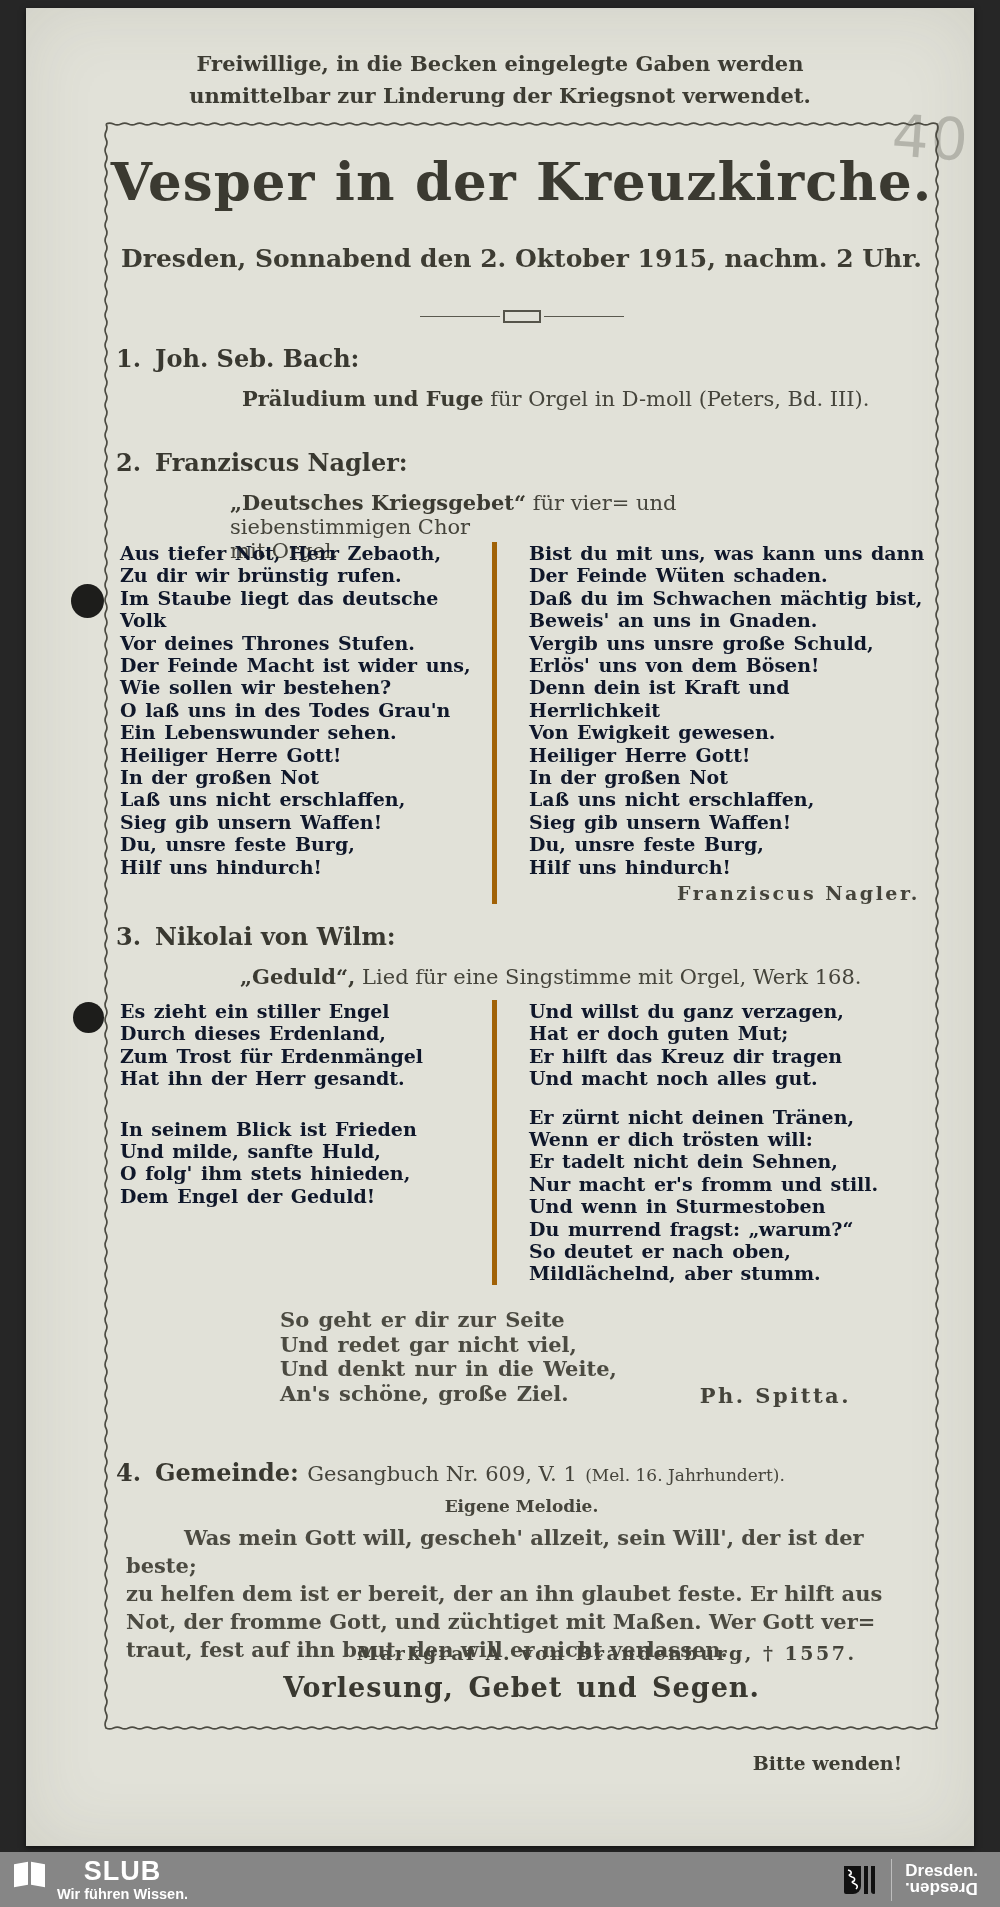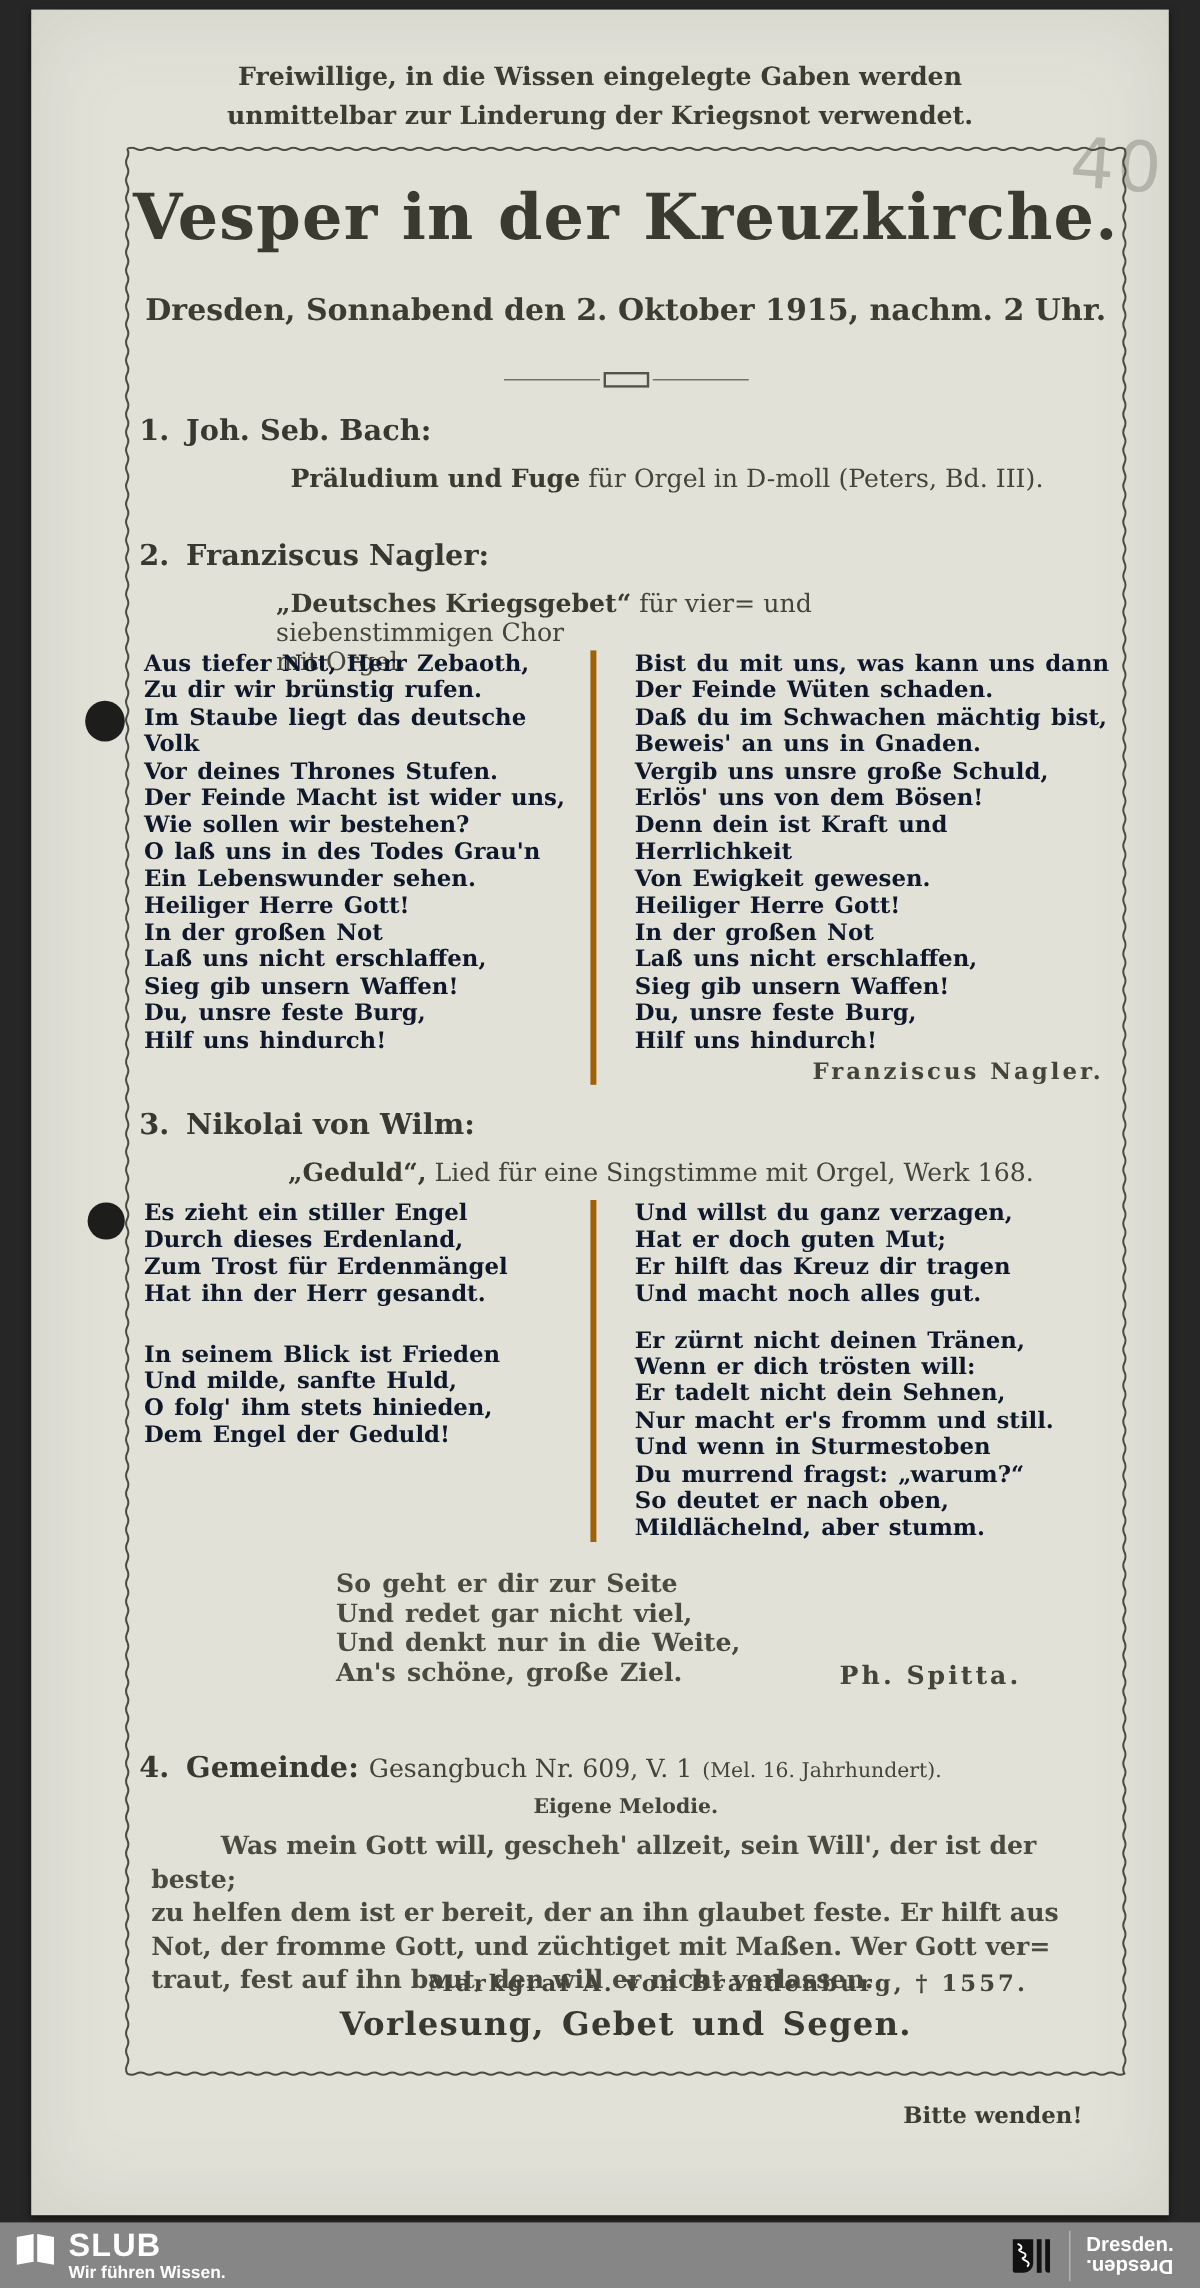--- a/index.html
+++ b/index.html
@@ -63,21 +63,21 @@
 
   .back-note{
     position:absolute;right:72px;top:1744px;font-size:19px;font-weight:bold;color:#3d3c33;
   }
 
   
   .footer{
     position:absolute;left:0;bottom:0;width:1000px;height:55px;background:#868686;
     font-family:"Liberation Sans",sans-serif;display:flex;align-items:center;justify-content:space-between;
   }
-  .slub{display:flex;align-items:flex-start;margin-left:13px;}
+  .slub{display:flex;align-items:flex-start;margin-left:13px;text-align:center;}
   .book{position:relative;width:36px;height:32px;margin-top:2px;}
   .book .pl,.book .pr{position:absolute;top:4px;width:14px;height:23px;background:#fff;}
   .book .pl{left:1px;transform:skewY(-10deg);}
   .book .pr{left:18px;transform:skewY(10deg);}
   .slub-text{margin-left:8px;color:#fff;}
   .slub-name{font-size:27px;font-weight:bold;letter-spacing:1px;line-height:28px;}
   .slub-tag{font-size:14.5px;font-weight:bold;margin-top:1px;}
   .dresden{display:flex;align-items:center;margin-right:22px;}
   .arms{display:flex;align-items:center;}
   .shield{width:17px;height:28px;background:#111;border-radius:0 0 8px 2px;position:relative;overflow:hidden;}
@@ -86,21 +86,21 @@
   .vline{width:1px;height:42px;background:#bdbdbd;margin:0 13px 0 16px;}
   .dd-text{color:#ffffff;font-weight:bold;font-size:17px;line-height:17px;text-align:left;}
   .dd-text .flip{transform:rotate(180deg);margin-top:1px;}
 </style>
 </head>
 <body>
 
 <div class="paper">
 
   <div class="notice">
-    <div>Freiwillige, in die Wissen eingelegte Gaben werden</div>
+    <div>Freiwillige, in die Becken eingelegte Gaben werden</div>
     <div>unmittelbar zur Linderung der Kriegsnot verwendet.</div>
   </div>
 
   <div class="pencil-number">40</div>
   <div class="punch punch-1"></div>
   <div class="punch punch-2"></div>
 
   <div class="border-box">
     <svg width="835" height="1608" viewBox="0 0 835 1608">
       <path id="wavy-border-path" d="M2 2 Q5.7 0.1 9.5 2.0 Q13.2 3.9 17.0 2.0 Q20.7 0.1 24.5 2.0 Q28.2 3.9 31.9 2.0 Q35.7 0.1 39.4 2.0 Q43.2 3.9 46.9 2.0 Q50.7 0.1 54.4 2.0 Q58.1 3.9 61.9 2.0 Q65.6 0.1 69.4 2.0 Q73.1 3.9 76.9 2.0 Q80.6 0.1 84.4 2.0 Q88.1 3.9 91.8 2.0 Q95.6 0.1 99.3 2.0 Q103.1 3.9 106.8 2.0 Q110.6 0.1 114.3 2.0 Q118.0 3.9 121.8 2.0 Q125.5 0.1 129.3 2.0 Q133.0 3.9 136.8 2.0 Q140.5 0.1 144.2 2.0 Q148.0 3.9 151.7 2.0 Q155.5 0.1 159.2 2.0 Q163.0 3.9 166.7 2.0 Q170.4 0.1 174.2 2.0 Q177.9 3.9 181.7 2.0 Q185.4 0.1 189.2 2.0 Q192.9 3.9 196.6 2.0 Q200.4 0.1 204.1 2.0 Q207.9 3.9 211.6 2.0 Q215.4 0.1 219.1 2.0 Q222.9 3.9 226.6 2.0 Q230.3 0.1 234.1 2.0 Q237.8 3.9 241.6 2.0 Q245.3 0.1 249.1 2.0 Q252.8 3.9 256.5 2.0 Q260.3 0.1 264.0 2.0 Q267.8 3.9 271.5 2.0 Q275.3 0.1 279.0 2.0 Q282.7 3.9 286.5 2.0 Q290.2 0.1 294.0 2.0 Q297.7 3.9 301.5 2.0 Q305.2 0.1 308.9 2.0 Q312.7 3.9 316.4 2.0 Q320.2 0.1 323.9 2.0 Q327.7 3.9 331.4 2.0 Q335.1 0.1 338.9 2.0 Q342.6 3.9 346.4 2.0 Q350.1 0.1 353.9 2.0 Q357.6 3.9 361.4 2.0 Q365.1 0.1 368.8 2.0 Q372.6 3.9 376.3 2.0 Q380.1 0.1 383.8 2.0 Q387.6 3.9 391.3 2.0 Q395.0 0.1 398.8 2.0 Q402.5 3.9 406.3 2.0 Q410.0 0.1 413.8 2.0 Q417.5 3.9 421.2 2.0 Q425.0 0.1 428.7 2.0 Q432.5 3.9 436.2 2.0 Q440.0 0.1 443.7 2.0 Q447.4 3.9 451.2 2.0 Q454.9 0.1 458.7 2.0 Q462.4 3.9 466.2 2.0 Q469.9 0.1 473.6 2.0 Q477.4 3.9 481.1 2.0 Q484.9 0.1 488.6 2.0 Q492.4 3.9 496.1 2.0 Q499.9 0.1 503.6 2.0 Q507.3 3.9 511.1 2.0 Q514.8 0.1 518.6 2.0 Q522.3 3.9 526.1 2.0 Q529.8 0.1 533.5 2.0 Q537.3 3.9 541.0 2.0 Q544.8 0.1 548.5 2.0 Q552.3 3.9 556.0 2.0 Q559.7 0.1 563.5 2.0 Q567.2 3.9 571.0 2.0 Q574.7 0.1 578.5 2.0 Q582.2 3.9 585.9 2.0 Q589.7 0.1 593.4 2.0 Q597.2 3.9 600.9 2.0 Q604.7 0.1 608.4 2.0 Q612.1 3.9 615.9 2.0 Q619.6 0.1 623.4 2.0 Q627.1 3.9 630.9 2.0 Q634.6 0.1 638.4 2.0 Q642.1 3.9 645.8 2.0 Q649.6 0.1 653.3 2.0 Q657.1 3.9 660.8 2.0 Q664.6 0.1 668.3 2.0 Q672.0 3.9 675.8 2.0 Q679.5 0.1 683.3 2.0 Q687.0 3.9 690.8 2.0 Q694.5 0.1 698.2 2.0 Q702.0 3.9 705.7 2.0 Q709.5 0.1 713.2 2.0 Q717.0 3.9 720.7 2.0 Q724.4 0.1 728.2 2.0 Q731.9 3.9 735.7 2.0 Q739.4 0.1 743.2 2.0 Q746.9 3.9 750.6 2.0 Q754.4 0.1 758.1 2.0 Q761.9 3.9 765.6 2.0 Q769.4 0.1 773.1 2.0 Q776.9 3.9 780.6 2.0 Q784.3 0.1 788.1 2.0 Q791.8 3.9 795.6 2.0 Q799.3 0.1 803.1 2.0 Q806.8 3.9 810.5 2.0 Q814.3 0.1 818.0 2.0 Q821.8 3.9 825.5 2.0 Q829.3 0.1 833.0 2.0 Q834.9 5.7 833.0 9.5 Q831.1 13.2 833.0 17.0 Q834.9 20.7 833.0 24.5 Q831.1 28.2 833.0 32.0 Q834.9 35.7 833.0 39.5 Q831.1 43.2 833.0 47.0 Q834.9 50.7 833.0 54.5 Q831.1 58.2 833.0 62.0 Q834.9 65.7 833.0 69.5 Q831.1 73.2 833.0 77.0 Q834.9 80.7 833.0 84.4 Q831.1 88.2 833.0 91.9 Q834.9 95.7 833.0 99.4 Q831.1 103.2 833.0 106.9 Q834.9 110.7 833.0 114.4 Q831.1 118.2 833.0 121.9 Q834.9 125.7 833.0 129.4 Q831.1 133.2 833.0 136.9 Q834.9 140.7 833.0 144.4 Q831.1 148.2 833.0 151.9 Q834.9 155.7 833.0 159.4 Q831.1 163.1 833.0 166.9 Q834.9 170.6 833.0 174.4 Q831.1 178.1 833.0 181.9 Q834.9 185.6 833.0 189.4 Q831.1 193.1 833.0 196.9 Q834.9 200.6 833.0 204.4 Q831.1 208.1 833.0 211.9 Q834.9 215.6 833.0 219.4 Q831.1 223.1 833.0 226.9 Q834.9 230.6 833.0 234.4 Q831.1 238.1 833.0 241.9 Q834.9 245.6 833.0 249.3 Q831.1 253.1 833.0 256.8 Q834.9 260.6 833.0 264.3 Q831.1 268.1 833.0 271.8 Q834.9 275.6 833.0 279.3 Q831.1 283.1 833.0 286.8 Q834.9 290.6 833.0 294.3 Q831.1 298.1 833.0 301.8 Q834.9 305.6 833.0 309.3 Q831.1 313.1 833.0 316.8 Q834.9 320.6 833.0 324.3 Q831.1 328.0 833.0 331.8 Q834.9 335.5 833.0 339.3 Q831.1 343.0 833.0 346.8 Q834.9 350.5 833.0 354.3 Q831.1 358.0 833.0 361.8 Q834.9 365.5 833.0 369.3 Q831.1 373.0 833.0 376.8 Q834.9 380.5 833.0 384.3 Q831.1 388.0 833.0 391.8 Q834.9 395.5 833.0 399.3 Q831.1 403.0 833.0 406.7 Q834.9 410.5 833.0 414.2 Q831.1 418.0 833.0 421.7 Q834.9 425.5 833.0 429.2 Q831.1 433.0 833.0 436.7 Q834.9 440.5 833.0 444.2 Q831.1 448.0 833.0 451.7 Q834.9 455.5 833.0 459.2 Q831.1 463.0 833.0 466.7 Q834.9 470.5 833.0 474.2 Q831.1 478.0 833.0 481.7 Q834.9 485.4 833.0 489.2 Q831.1 492.9 833.0 496.7 Q834.9 500.4 833.0 504.2 Q831.1 507.9 833.0 511.7 Q834.9 515.4 833.0 519.2 Q831.1 522.9 833.0 526.7 Q834.9 530.4 833.0 534.2 Q831.1 537.9 833.0 541.7 Q834.9 545.4 833.0 549.2 Q831.1 552.9 833.0 556.7 Q834.9 560.4 833.0 564.1 Q831.1 567.9 833.0 571.6 Q834.9 575.4 833.0 579.1 Q831.1 582.9 833.0 586.6 Q834.9 590.4 833.0 594.1 Q831.1 597.9 833.0 601.6 Q834.9 605.4 833.0 609.1 Q831.1 612.9 833.0 616.6 Q834.9 620.4 833.0 624.1 Q831.1 627.9 833.0 631.6 Q834.9 635.4 833.0 639.1 Q831.1 642.9 833.0 646.6 Q834.9 650.3 833.0 654.1 Q831.1 657.8 833.0 661.6 Q834.9 665.3 833.0 669.1 Q831.1 672.8 833.0 676.6 Q834.9 680.3 833.0 684.1 Q831.1 687.8 833.0 691.6 Q834.9 695.3 833.0 699.1 Q831.1 702.8 833.0 706.6 Q834.9 710.3 833.0 714.1 Q831.1 717.8 833.0 721.6 Q834.9 725.3 833.0 729.0 Q831.1 732.8 833.0 736.5 Q834.9 740.3 833.0 744.0 Q831.1 747.8 833.0 751.5 Q834.9 755.3 833.0 759.0 Q831.1 762.8 833.0 766.5 Q834.9 770.3 833.0 774.0 Q831.1 777.8 833.0 781.5 Q834.9 785.3 833.0 789.0 Q831.1 792.8 833.0 796.5 Q834.9 800.3 833.0 804.0 Q831.1 807.7 833.0 811.5 Q834.9 815.2 833.0 819.0 Q831.1 822.7 833.0 826.5 Q834.9 830.2 833.0 834.0 Q831.1 837.7 833.0 841.5 Q834.9 845.2 833.0 849.0 Q831.1 852.7 833.0 856.5 Q834.9 860.2 833.0 864.0 Q831.1 867.7 833.0 871.5 Q834.9 875.2 833.0 879.0 Q831.1 882.7 833.0 886.4 Q834.9 890.2 833.0 893.9 Q831.1 897.7 833.0 901.4 Q834.9 905.2 833.0 908.9 Q831.1 912.7 833.0 916.4 Q834.9 920.2 833.0 923.9 Q831.1 927.7 833.0 931.4 Q834.9 935.2 833.0 938.9 Q831.1 942.7 833.0 946.4 Q834.9 950.2 833.0 953.9 Q831.1 957.7 833.0 961.4 Q834.9 965.1 833.0 968.9 Q831.1 972.6 833.0 976.4 Q834.9 980.1 833.0 983.9 Q831.1 987.6 833.0 991.4 Q834.9 995.1 833.0 998.9 Q831.1 1002.6 833.0 1006.4 Q834.9 1010.1 833.0 1013.9 Q831.1 1017.6 833.0 1021.4 Q834.9 1025.1 833.0 1028.9 Q831.1 1032.6 833.0 1036.4 Q834.9 1040.1 833.0 1043.9 Q831.1 1047.6 833.0 1051.3 Q834.9 1055.1 833.0 1058.8 Q831.1 1062.6 833.0 1066.3 Q834.9 1070.1 833.0 1073.8 Q831.1 1077.6 833.0 1081.3 Q834.9 1085.1 833.0 1088.8 Q831.1 1092.6 833.0 1096.3 Q834.9 1100.1 833.0 1103.8 Q831.1 1107.6 833.0 1111.3 Q834.9 1115.1 833.0 1118.8 Q831.1 1122.6 833.0 1126.3 Q834.9 1130.0 833.0 1133.8 Q831.1 1137.5 833.0 1141.3 Q834.9 1145.0 833.0 1148.8 Q831.1 1152.5 833.0 1156.3 Q834.9 1160.0 833.0 1163.8 Q831.1 1167.5 833.0 1171.3 Q834.9 1175.0 833.0 1178.8 Q831.1 1182.5 833.0 1186.3 Q834.9 1190.0 833.0 1193.8 Q831.1 1197.5 833.0 1201.3 Q834.9 1205.0 833.0 1208.7 Q831.1 1212.5 833.0 1216.2 Q834.9 1220.0 833.0 1223.7 Q831.1 1227.5 833.0 1231.2 Q834.9 1235.0 833.0 1238.7 Q831.1 1242.5 833.0 1246.2 Q834.9 1250.0 833.0 1253.7 Q831.1 1257.5 833.0 1261.2 Q834.9 1265.0 833.0 1268.7 Q831.1 1272.5 833.0 1276.2 Q834.9 1280.0 833.0 1283.7 Q831.1 1287.4 833.0 1291.2 Q834.9 1294.9 833.0 1298.7 Q831.1 1302.4 833.0 1306.2 Q834.9 1309.9 833.0 1313.7 Q831.1 1317.4 833.0 1321.2 Q834.9 1324.9 833.0 1328.7 Q831.1 1332.4 833.0 1336.2 Q834.9 1339.9 833.0 1343.7 Q831.1 1347.4 833.0 1351.2 Q834.9 1354.9 833.0 1358.7 Q831.1 1362.4 833.0 1366.1 Q834.9 1369.9 833.0 1373.6 Q831.1 1377.4 833.0 1381.1 Q834.9 1384.9 833.0 1388.6 Q831.1 1392.4 833.0 1396.1 Q834.9 1399.9 833.0 1403.6 Q831.1 1407.4 833.0 1411.1 Q834.9 1414.9 833.0 1418.6 Q831.1 1422.4 833.0 1426.1 Q834.9 1429.9 833.0 1433.6 Q831.1 1437.4 833.0 1441.1 Q834.9 1444.9 833.0 1448.6 Q831.1 1452.3 833.0 1456.1 Q834.9 1459.8 833.0 1463.6 Q831.1 1467.3 833.0 1471.1 Q834.9 1474.8 833.0 1478.6 Q831.1 1482.3 833.0 1486.1 Q834.9 1489.8 833.0 1493.6 Q831.1 1497.3 833.0 1501.1 Q834.9 1504.8 833.0 1508.6 Q831.1 1512.3 833.0 1516.1 Q834.9 1519.8 833.0 1523.6 Q831.1 1527.3 833.0 1531.0 Q834.9 1534.8 833.0 1538.5 Q831.1 1542.3 833.0 1546.0 Q834.9 1549.8 833.0 1553.5 Q831.1 1557.3 833.0 1561.0 Q834.9 1564.8 833.0 1568.5 Q831.1 1572.3 833.0 1576.0 Q834.9 1579.8 833.0 1583.5 Q831.1 1587.3 833.0 1591.0 Q834.9 1594.8 833.0 1598.5 Q831.1 1602.3 833.0 1606.0 Q829.3 1607.9 825.5 1606.0 Q821.8 1604.1 818.0 1606.0 Q814.3 1607.9 810.5 1606.0 Q806.8 1604.1 803.1 1606.0 Q799.3 1607.9 795.6 1606.0 Q791.8 1604.1 788.1 1606.0 Q784.3 1607.9 780.6 1606.0 Q776.9 1604.1 773.1 1606.0 Q769.4 1607.9 765.6 1606.0 Q761.9 1604.1 758.1 1606.0 Q754.4 1607.9 750.6 1606.0 Q746.9 1604.1 743.2 1606.0 Q739.4 1607.9 735.7 1606.0 Q731.9 1604.1 728.2 1606.0 Q724.4 1607.9 720.7 1606.0 Q717.0 1604.1 713.2 1606.0 Q709.5 1607.9 705.7 1606.0 Q702.0 1604.1 698.2 1606.0 Q694.5 1607.9 690.8 1606.0 Q687.0 1604.1 683.3 1606.0 Q679.5 1607.9 675.8 1606.0 Q672.0 1604.1 668.3 1606.0 Q664.6 1607.9 660.8 1606.0 Q657.1 1604.1 653.3 1606.0 Q649.6 1607.9 645.8 1606.0 Q642.1 1604.1 638.4 1606.0 Q634.6 1607.9 630.9 1606.0 Q627.1 1604.1 623.4 1606.0 Q619.6 1607.9 615.9 1606.0 Q612.1 1604.1 608.4 1606.0 Q604.7 1607.9 600.9 1606.0 Q597.2 1604.1 593.4 1606.0 Q589.7 1607.9 585.9 1606.0 Q582.2 1604.1 578.5 1606.0 Q574.7 1607.9 571.0 1606.0 Q567.2 1604.1 563.5 1606.0 Q559.7 1607.9 556.0 1606.0 Q552.3 1604.1 548.5 1606.0 Q544.8 1607.9 541.0 1606.0 Q537.3 1604.1 533.5 1606.0 Q529.8 1607.9 526.1 1606.0 Q522.3 1604.1 518.6 1606.0 Q514.8 1607.9 511.1 1606.0 Q507.3 1604.1 503.6 1606.0 Q499.9 1607.9 496.1 1606.0 Q492.4 1604.1 488.6 1606.0 Q484.9 1607.9 481.1 1606.0 Q477.4 1604.1 473.6 1606.0 Q469.9 1607.9 466.2 1606.0 Q462.4 1604.1 458.7 1606.0 Q454.9 1607.9 451.2 1606.0 Q447.4 1604.1 443.7 1606.0 Q440.0 1607.9 436.2 1606.0 Q432.5 1604.1 428.7 1606.0 Q425.0 1607.9 421.2 1606.0 Q417.5 1604.1 413.8 1606.0 Q410.0 1607.9 406.3 1606.0 Q402.5 1604.1 398.8 1606.0 Q395.0 1607.9 391.3 1606.0 Q387.6 1604.1 383.8 1606.0 Q380.1 1607.9 376.3 1606.0 Q372.6 1604.1 368.8 1606.0 Q365.1 1607.9 361.4 1606.0 Q357.6 1604.1 353.9 1606.0 Q350.1 1607.9 346.4 1606.0 Q342.6 1604.1 338.9 1606.0 Q335.1 1607.9 331.4 1606.0 Q327.7 1604.1 323.9 1606.0 Q320.2 1607.9 316.4 1606.0 Q312.7 1604.1 308.9 1606.0 Q305.2 1607.9 301.5 1606.0 Q297.7 1604.1 294.0 1606.0 Q290.2 1607.9 286.5 1606.0 Q282.7 1604.1 279.0 1606.0 Q275.3 1607.9 271.5 1606.0 Q267.8 1604.1 264.0 1606.0 Q260.3 1607.9 256.5 1606.0 Q252.8 1604.1 249.1 1606.0 Q245.3 1607.9 241.6 1606.0 Q237.8 1604.1 234.1 1606.0 Q230.3 1607.9 226.6 1606.0 Q222.9 1604.1 219.1 1606.0 Q215.4 1607.9 211.6 1606.0 Q207.9 1604.1 204.1 1606.0 Q200.4 1607.9 196.6 1606.0 Q192.9 1604.1 189.2 1606.0 Q185.4 1607.9 181.7 1606.0 Q177.9 1604.1 174.2 1606.0 Q170.4 1607.9 166.7 1606.0 Q163.0 1604.1 159.2 1606.0 Q155.5 1607.9 151.7 1606.0 Q148.0 1604.1 144.2 1606.0 Q140.5 1607.9 136.8 1606.0 Q133.0 1604.1 129.3 1606.0 Q125.5 1607.9 121.8 1606.0 Q118.0 1604.1 114.3 1606.0 Q110.6 1607.9 106.8 1606.0 Q103.1 1604.1 99.3 1606.0 Q95.6 1607.9 91.8 1606.0 Q88.1 1604.1 84.4 1606.0 Q80.6 1607.9 76.9 1606.0 Q73.1 1604.1 69.4 1606.0 Q65.6 1607.9 61.9 1606.0 Q58.1 1604.1 54.4 1606.0 Q50.7 1607.9 46.9 1606.0 Q43.2 1604.1 39.4 1606.0 Q35.7 1607.9 31.9 1606.0 Q28.2 1604.1 24.5 1606.0 Q20.7 1607.9 17.0 1606.0 Q13.2 1604.1 9.5 1606.0 Q5.7 1607.9 2.0 1606.0 Q0.1 1602.3 2.0 1598.5 Q3.9 1594.8 2.0 1591.0 Q0.1 1587.3 2.0 1583.5 Q3.9 1579.8 2.0 1576.0 Q0.1 1572.3 2.0 1568.5 Q3.9 1564.8 2.0 1561.0 Q0.1 1557.3 2.0 1553.5 Q3.9 1549.8 2.0 1546.0 Q0.1 1542.3 2.0 1538.5 Q3.9 1534.8 2.0 1531.0 Q0.1 1527.3 2.0 1523.6 Q3.9 1519.8 2.0 1516.1 Q0.1 1512.3 2.0 1508.6 Q3.9 1504.8 2.0 1501.1 Q0.1 1497.3 2.0 1493.6 Q3.9 1489.8 2.0 1486.1 Q0.1 1482.3 2.0 1478.6 Q3.9 1474.8 2.0 1471.1 Q0.1 1467.3 2.0 1463.6 Q3.9 1459.8 2.0 1456.1 Q0.1 1452.3 2.0 1448.6 Q3.9 1444.9 2.0 1441.1 Q0.1 1437.4 2.0 1433.6 Q3.9 1429.9 2.0 1426.1 Q0.1 1422.4 2.0 1418.6 Q3.9 1414.9 2.0 1411.1 Q0.1 1407.4 2.0 1403.6 Q3.9 1399.9 2.0 1396.1 Q0.1 1392.4 2.0 1388.6 Q3.9 1384.9 2.0 1381.1 Q0.1 1377.4 2.0 1373.6 Q3.9 1369.9 2.0 1366.1 Q0.1 1362.4 2.0 1358.7 Q3.9 1354.9 2.0 1351.2 Q0.1 1347.4 2.0 1343.7 Q3.9 1339.9 2.0 1336.2 Q0.1 1332.4 2.0 1328.7 Q3.9 1324.9 2.0 1321.2 Q0.1 1317.4 2.0 1313.7 Q3.9 1309.9 2.0 1306.2 Q0.1 1302.4 2.0 1298.7 Q3.9 1294.9 2.0 1291.2 Q0.1 1287.4 2.0 1283.7 Q3.9 1280.0 2.0 1276.2 Q0.1 1272.5 2.0 1268.7 Q3.9 1265.0 2.0 1261.2 Q0.1 1257.5 2.0 1253.7 Q3.9 1250.0 2.0 1246.2 Q0.1 1242.5 2.0 1238.7 Q3.9 1235.0 2.0 1231.2 Q0.1 1227.5 2.0 1223.7 Q3.9 1220.0 2.0 1216.2 Q0.1 1212.5 2.0 1208.7 Q3.9 1205.0 2.0 1201.3 Q0.1 1197.5 2.0 1193.8 Q3.9 1190.0 2.0 1186.3 Q0.1 1182.5 2.0 1178.8 Q3.9 1175.0 2.0 1171.3 Q0.1 1167.5 2.0 1163.8 Q3.9 1160.0 2.0 1156.3 Q0.1 1152.5 2.0 1148.8 Q3.9 1145.0 2.0 1141.3 Q0.1 1137.5 2.0 1133.8 Q3.9 1130.0 2.0 1126.3 Q0.1 1122.6 2.0 1118.8 Q3.9 1115.1 2.0 1111.3 Q0.1 1107.6 2.0 1103.8 Q3.9 1100.1 2.0 1096.3 Q0.1 1092.6 2.0 1088.8 Q3.9 1085.1 2.0 1081.3 Q0.1 1077.6 2.0 1073.8 Q3.9 1070.1 2.0 1066.3 Q0.1 1062.6 2.0 1058.8 Q3.9 1055.1 2.0 1051.3 Q0.1 1047.6 2.0 1043.9 Q3.9 1040.1 2.0 1036.4 Q0.1 1032.6 2.0 1028.9 Q3.9 1025.1 2.0 1021.4 Q0.1 1017.6 2.0 1013.9 Q3.9 1010.1 2.0 1006.4 Q0.1 1002.6 2.0 998.9 Q3.9 995.1 2.0 991.4 Q0.1 987.6 2.0 983.9 Q3.9 980.1 2.0 976.4 Q0.1 972.6 2.0 968.9 Q3.9 965.1 2.0 961.4 Q0.1 957.7 2.0 953.9 Q3.9 950.2 2.0 946.4 Q0.1 942.7 2.0 938.9 Q3.9 935.2 2.0 931.4 Q0.1 927.7 2.0 923.9 Q3.9 920.2 2.0 916.4 Q0.1 912.7 2.0 908.9 Q3.9 905.2 2.0 901.4 Q0.1 897.7 2.0 893.9 Q3.9 890.2 2.0 886.4 Q0.1 882.7 2.0 879.0 Q3.9 875.2 2.0 871.5 Q0.1 867.7 2.0 864.0 Q3.9 860.2 2.0 856.5 Q0.1 852.7 2.0 849.0 Q3.9 845.2 2.0 841.5 Q0.1 837.7 2.0 834.0 Q3.9 830.2 2.0 826.5 Q0.1 822.7 2.0 819.0 Q3.9 815.2 2.0 811.5 Q0.1 807.7 2.0 804.0 Q3.9 800.3 2.0 796.5 Q0.1 792.8 2.0 789.0 Q3.9 785.3 2.0 781.5 Q0.1 777.8 2.0 774.0 Q3.9 770.3 2.0 766.5 Q0.1 762.8 2.0 759.0 Q3.9 755.3 2.0 751.5 Q0.1 747.8 2.0 744.0 Q3.9 740.3 2.0 736.5 Q0.1 732.8 2.0 729.0 Q3.9 725.3 2.0 721.6 Q0.1 717.8 2.0 714.1 Q3.9 710.3 2.0 706.6 Q0.1 702.8 2.0 699.1 Q3.9 695.3 2.0 691.6 Q0.1 687.8 2.0 684.1 Q3.9 680.3 2.0 676.6 Q0.1 672.8 2.0 669.1 Q3.9 665.3 2.0 661.6 Q0.1 657.8 2.0 654.1 Q3.9 650.3 2.0 646.6 Q0.1 642.9 2.0 639.1 Q3.9 635.4 2.0 631.6 Q0.1 627.9 2.0 624.1 Q3.9 620.4 2.0 616.6 Q0.1 612.9 2.0 609.1 Q3.9 605.4 2.0 601.6 Q0.1 597.9 2.0 594.1 Q3.9 590.4 2.0 586.6 Q0.1 582.9 2.0 579.1 Q3.9 575.4 2.0 571.6 Q0.1 567.9 2.0 564.1 Q3.9 560.4 2.0 556.7 Q0.1 552.9 2.0 549.2 Q3.9 545.4 2.0 541.7 Q0.1 537.9 2.0 534.2 Q3.9 530.4 2.0 526.7 Q0.1 522.9 2.0 519.2 Q3.9 515.4 2.0 511.7 Q0.1 507.9 2.0 504.2 Q3.9 500.4 2.0 496.7 Q0.1 492.9 2.0 489.2 Q3.9 485.4 2.0 481.7 Q0.1 478.0 2.0 474.2 Q3.9 470.5 2.0 466.7 Q0.1 463.0 2.0 459.2 Q3.9 455.5 2.0 451.7 Q0.1 448.0 2.0 444.2 Q3.9 440.5 2.0 436.7 Q0.1 433.0 2.0 429.2 Q3.9 425.5 2.0 421.7 Q0.1 418.0 2.0 414.2 Q3.9 410.5 2.0 406.7 Q0.1 403.0 2.0 399.3 Q3.9 395.5 2.0 391.8 Q0.1 388.0 2.0 384.3 Q3.9 380.5 2.0 376.8 Q0.1 373.0 2.0 369.3 Q3.9 365.5 2.0 361.8 Q0.1 358.0 2.0 354.3 Q3.9 350.5 2.0 346.8 Q0.1 343.0 2.0 339.3 Q3.9 335.5 2.0 331.8 Q0.1 328.0 2.0 324.3 Q3.9 320.6 2.0 316.8 Q0.1 313.1 2.0 309.3 Q3.9 305.6 2.0 301.8 Q0.1 298.1 2.0 294.3 Q3.9 290.6 2.0 286.8 Q0.1 283.1 2.0 279.3 Q3.9 275.6 2.0 271.8 Q0.1 268.1 2.0 264.3 Q3.9 260.6 2.0 256.8 Q0.1 253.1 2.0 249.3 Q3.9 245.6 2.0 241.9 Q0.1 238.1 2.0 234.4 Q3.9 230.6 2.0 226.9 Q0.1 223.1 2.0 219.4 Q3.9 215.6 2.0 211.9 Q0.1 208.1 2.0 204.4 Q3.9 200.6 2.0 196.9 Q0.1 193.1 2.0 189.4 Q3.9 185.6 2.0 181.9 Q0.1 178.1 2.0 174.4 Q3.9 170.6 2.0 166.9 Q0.1 163.1 2.0 159.4 Q3.9 155.7 2.0 151.9 Q0.1 148.2 2.0 144.4 Q3.9 140.7 2.0 136.9 Q0.1 133.2 2.0 129.4 Q3.9 125.7 2.0 121.9 Q0.1 118.2 2.0 114.4 Q3.9 110.7 2.0 106.9 Q0.1 103.2 2.0 99.4 Q3.9 95.7 2.0 91.9 Q0.1 88.2 2.0 84.4 Q3.9 80.7 2.0 77.0 Q0.1 73.2 2.0 69.5 Q3.9 65.7 2.0 62.0 Q0.1 58.2 2.0 54.5 Q3.9 50.7 2.0 47.0 Q0.1 43.2 2.0 39.5 Q3.9 35.7 2.0 32.0 Q0.1 28.2 2.0 24.5 Q3.9 20.7 2.0 17.0 Q0.1 13.2 2.0 9.5 Q3.9 5.7 2.0 2.0" fill="none" stroke="#4c4b42" stroke-width="1.7"></path>

